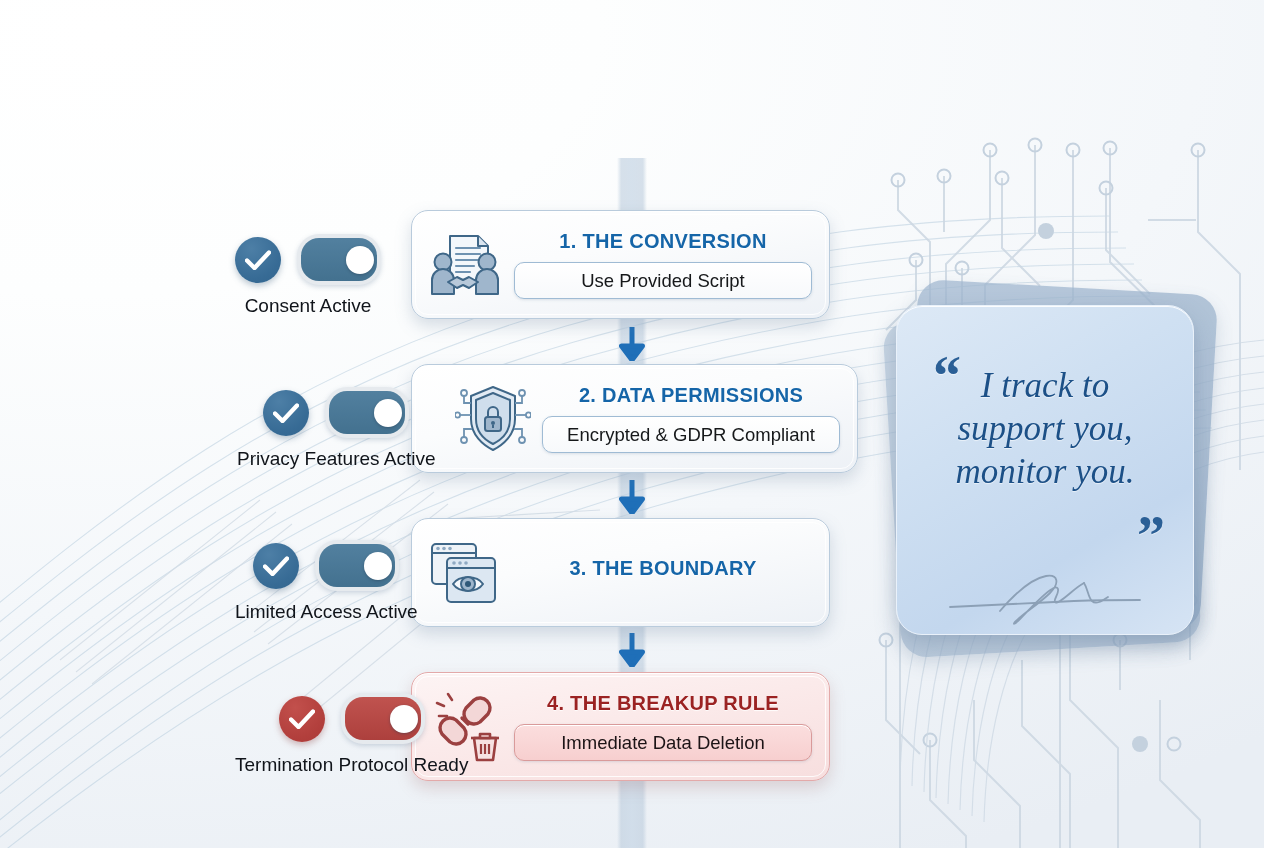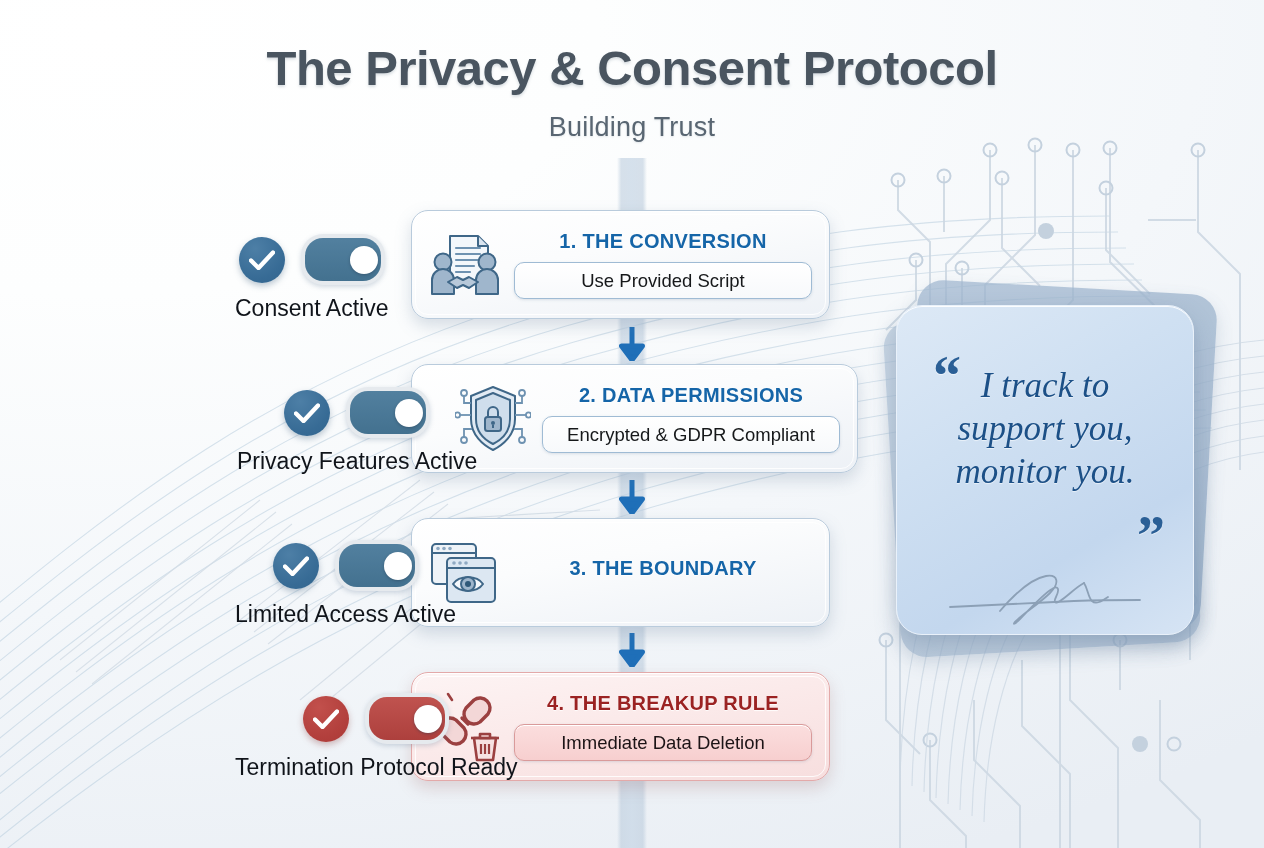--- a/index.html
+++ b/index.html
@@ -104,21 +104,21 @@
      width:100%;height:100%;border-radius:18px;
      background:linear-gradient(180deg,#52809f 0%,#43718f 100%);
      display:flex;align-items:center;justify-content:flex-end;padding-right:3px;
      box-sizing:border-box;
   }
   .toggle.red .toggle-track{
      background:linear-gradient(180deg,#c0534f 0%,#ad403d 100%);
   }
   .knob{width:28px;height:28px;border-radius:50%;background:#fff;
      box-shadow:0 1px 3px rgba(40,60,80,.45);}
-  .trow-label{margin-top:10px;font-size:23px;color:#10141a;white-space:nowrap;}
+  .trow-label{margin-top:10px;font-size:19px;color:#10141a;white-space:nowrap;}
 
   
   .quote-wrap{position:absolute;left:886px;top:287px;width:330px;height:367px;}
   .qshadow{position:absolute;border-radius:26px;}
   .qs1{left:23px;top:0px;width:300px;height:336px;
      background:linear-gradient(160deg,#9fb6cf 0%,#88a2bf 100%);
      transform:rotate(3.2deg);opacity:.72;
      box-shadow:0 8px 18px rgba(100,125,155,.35);}
   .qs2{left:6px;top:27px;width:300px;height:336px;
      background:linear-gradient(160deg,#a9bed4 0%,#92aac5 100%);
@@ -241,24 +241,20 @@
         <path d="M92,684 L292,524"></path>
       <path d="M240,620 L420,480"></path>
         <path d="M254,632 L434,492"></path>
         <path d="M268,644 L448,504"></path>
       <path d="M300,700 L470,560"></path>
         <path d="M314,712 L484,572"></path>
       <path d="M430,520 L600,510"></path>
     </g>
   </svg>
 
-  <div class="header">
-    <div class="title">The Privacy &amp; Consent Protocol</div>
-    <div class="subtitle">Building Trust</div>
-  </div>
 
   <div class="spine noclick"></div>
 
   <div class="arrow" style="top:325px;">
     <span>
       <svg width="26" height="34" viewBox="0 0 26 34">
         <path d="M13 0 L13 20 M13 33 L2.5 19 L23.5 19 Z" fill="#1f6fb8" stroke="#1f6fb8" stroke-width="5" stroke-linejoin="round"></path>
       </svg>
     </span>
   </div>

